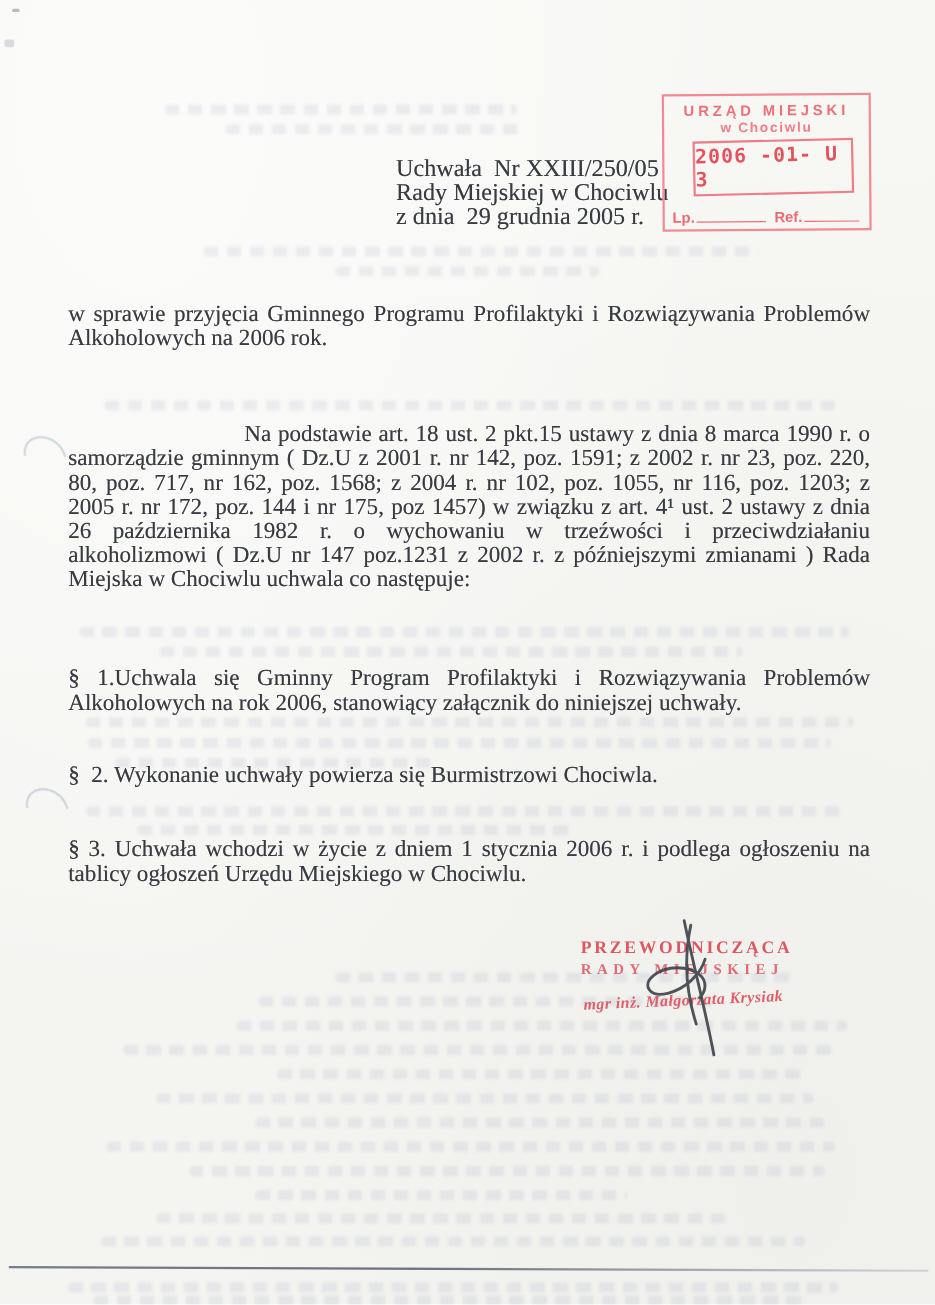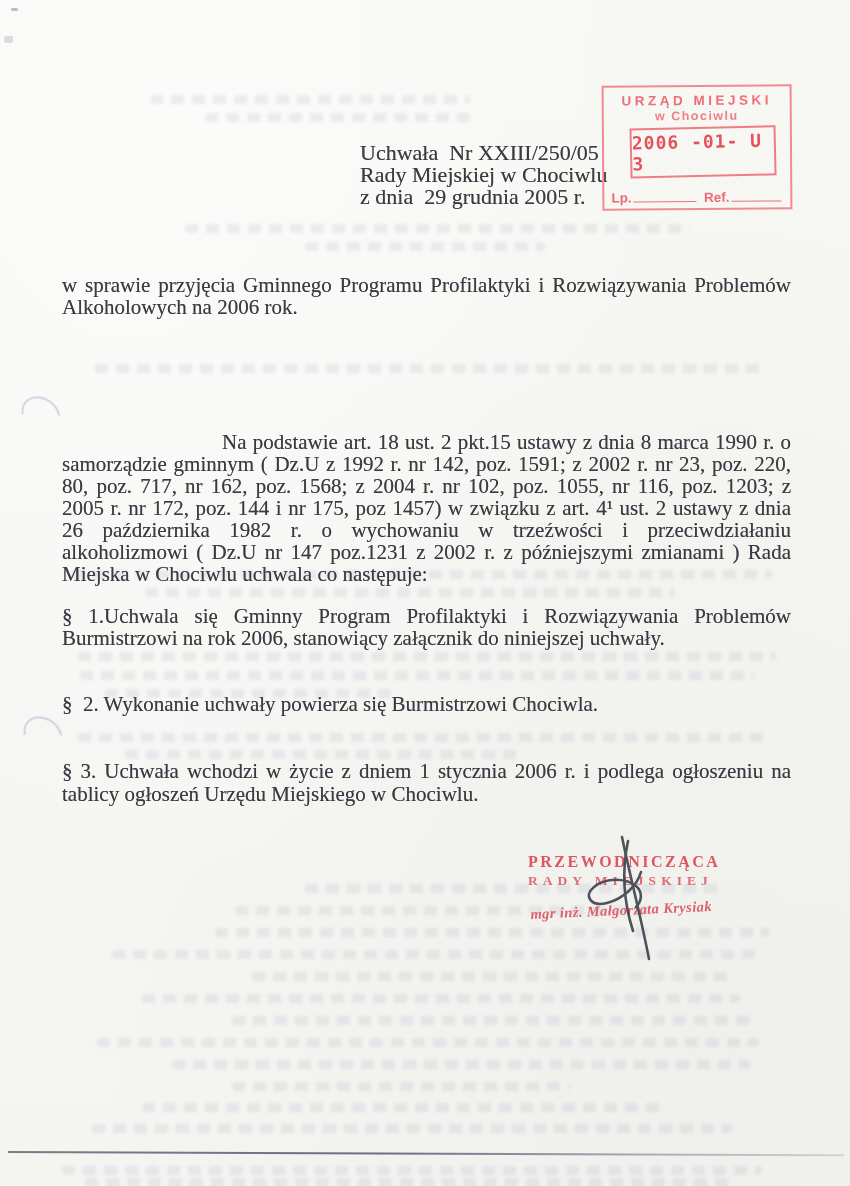--- a/index.html
+++ b/index.html
@@ -19,21 +19,21 @@
   .body-size{font-size:21px;line-height:22px;}
 
   
   #title-block{left:360px;top:142px;font-size:22px;line-height:22px;}
 
   
   #subject{left:62px;top:274px;width:729px;}
 
   
   #legal-par{left:62px;top:383px;width:729px;}
-  .indent{text-indent:160px;margin-top:48px;}
+  .indent{text-indent:160px;}
 
   
   #section-1{left:62px;top:605px;width:729px;}
   #section-2{left:62px;top:693px;width:729px;}
   #section-3{left:62px;top:760px;width:729px;line-height:23px;}
 
   
   #receipt-stamp{
     left:602px;top:85px;width:186px;height:121px;
     border:2.5px solid #f28a91;
@@ -152,31 +152,31 @@
     </div>
   </div>
 
   <div class="abs txt body-size" id="subject">
     <div class="jl">w sprawie przyjęcia Gminnego Programu Profilaktyki i Rozwiązywania Problemów</div>
     <div class="line">Alkoholowych na 2006 rok.</div>
   </div>
 
   <div class="abs txt body-size" id="legal-par">
     <div class="jl indent">Na podstawie art. 18 ust. 2 pkt.15 ustawy z dnia 8 marca 1990 r. o</div>
-    <div class="jl">samorządzie gminnym ( Dz.U z 1992 r. nr 142, poz. 1591; z 2002 r. nr 23, poz. 220,</div>
+    <div class="jl">samorządzie gminnym ( Dz.U z 2001 r. nr 142, poz. 1591; z 2002 r. nr 23, poz. 220,</div>
     <div class="jl">80, poz. 717, nr 162, poz. 1568; z 2004 r. nr 102, poz. 1055, nr 116, poz. 1203; z</div>
     <div class="jl">2005 r. nr 172, poz. 144 i nr 175, poz 1457) w związku z art. 4¹ ust. 2 ustawy z dnia</div>
     <div class="jl">26 października 1982 r. o wychowaniu w trzeźwości i przeciwdziałaniu</div>
     <div class="jl">alkoholizmowi ( Dz.U nr 147 poz.1231 z 2002 r. z późniejszymi zmianami ) Rada</div>
     <div class="line">Miejska w Chociwlu uchwala co następuje:</div>
   </div>
 
   <div class="abs txt body-size" id="section-1">
     <div class="jl">§ 1.Uchwala się Gminny Program Profilaktyki i Rozwiązywania Problemów</div>
-    <div class="line">Burmistrzowi na rok 2006, stanowiący załącznik do niniejszej uchwały.</div>
+    <div class="line">Alkoholowych na rok 2006, stanowiący załącznik do niniejszej uchwały.</div>
   </div>
 
   <div class="abs txt body-size" id="section-2">
     <div class="line">§&nbsp; 2. Wykonanie uchwały powierza się Burmistrzowi Chociwla.</div>
   </div>
 
   <div class="abs txt body-size" id="section-3">
     <div class="jl">§ 3. Uchwała wchodzi w życie z dniem 1 stycznia 2006 r. i podlega ogłoszeniu na</div>
     <div class="line">tablicy ogłoszeń Urzędu Miejskiego w Chociwlu.</div>
   </div>

